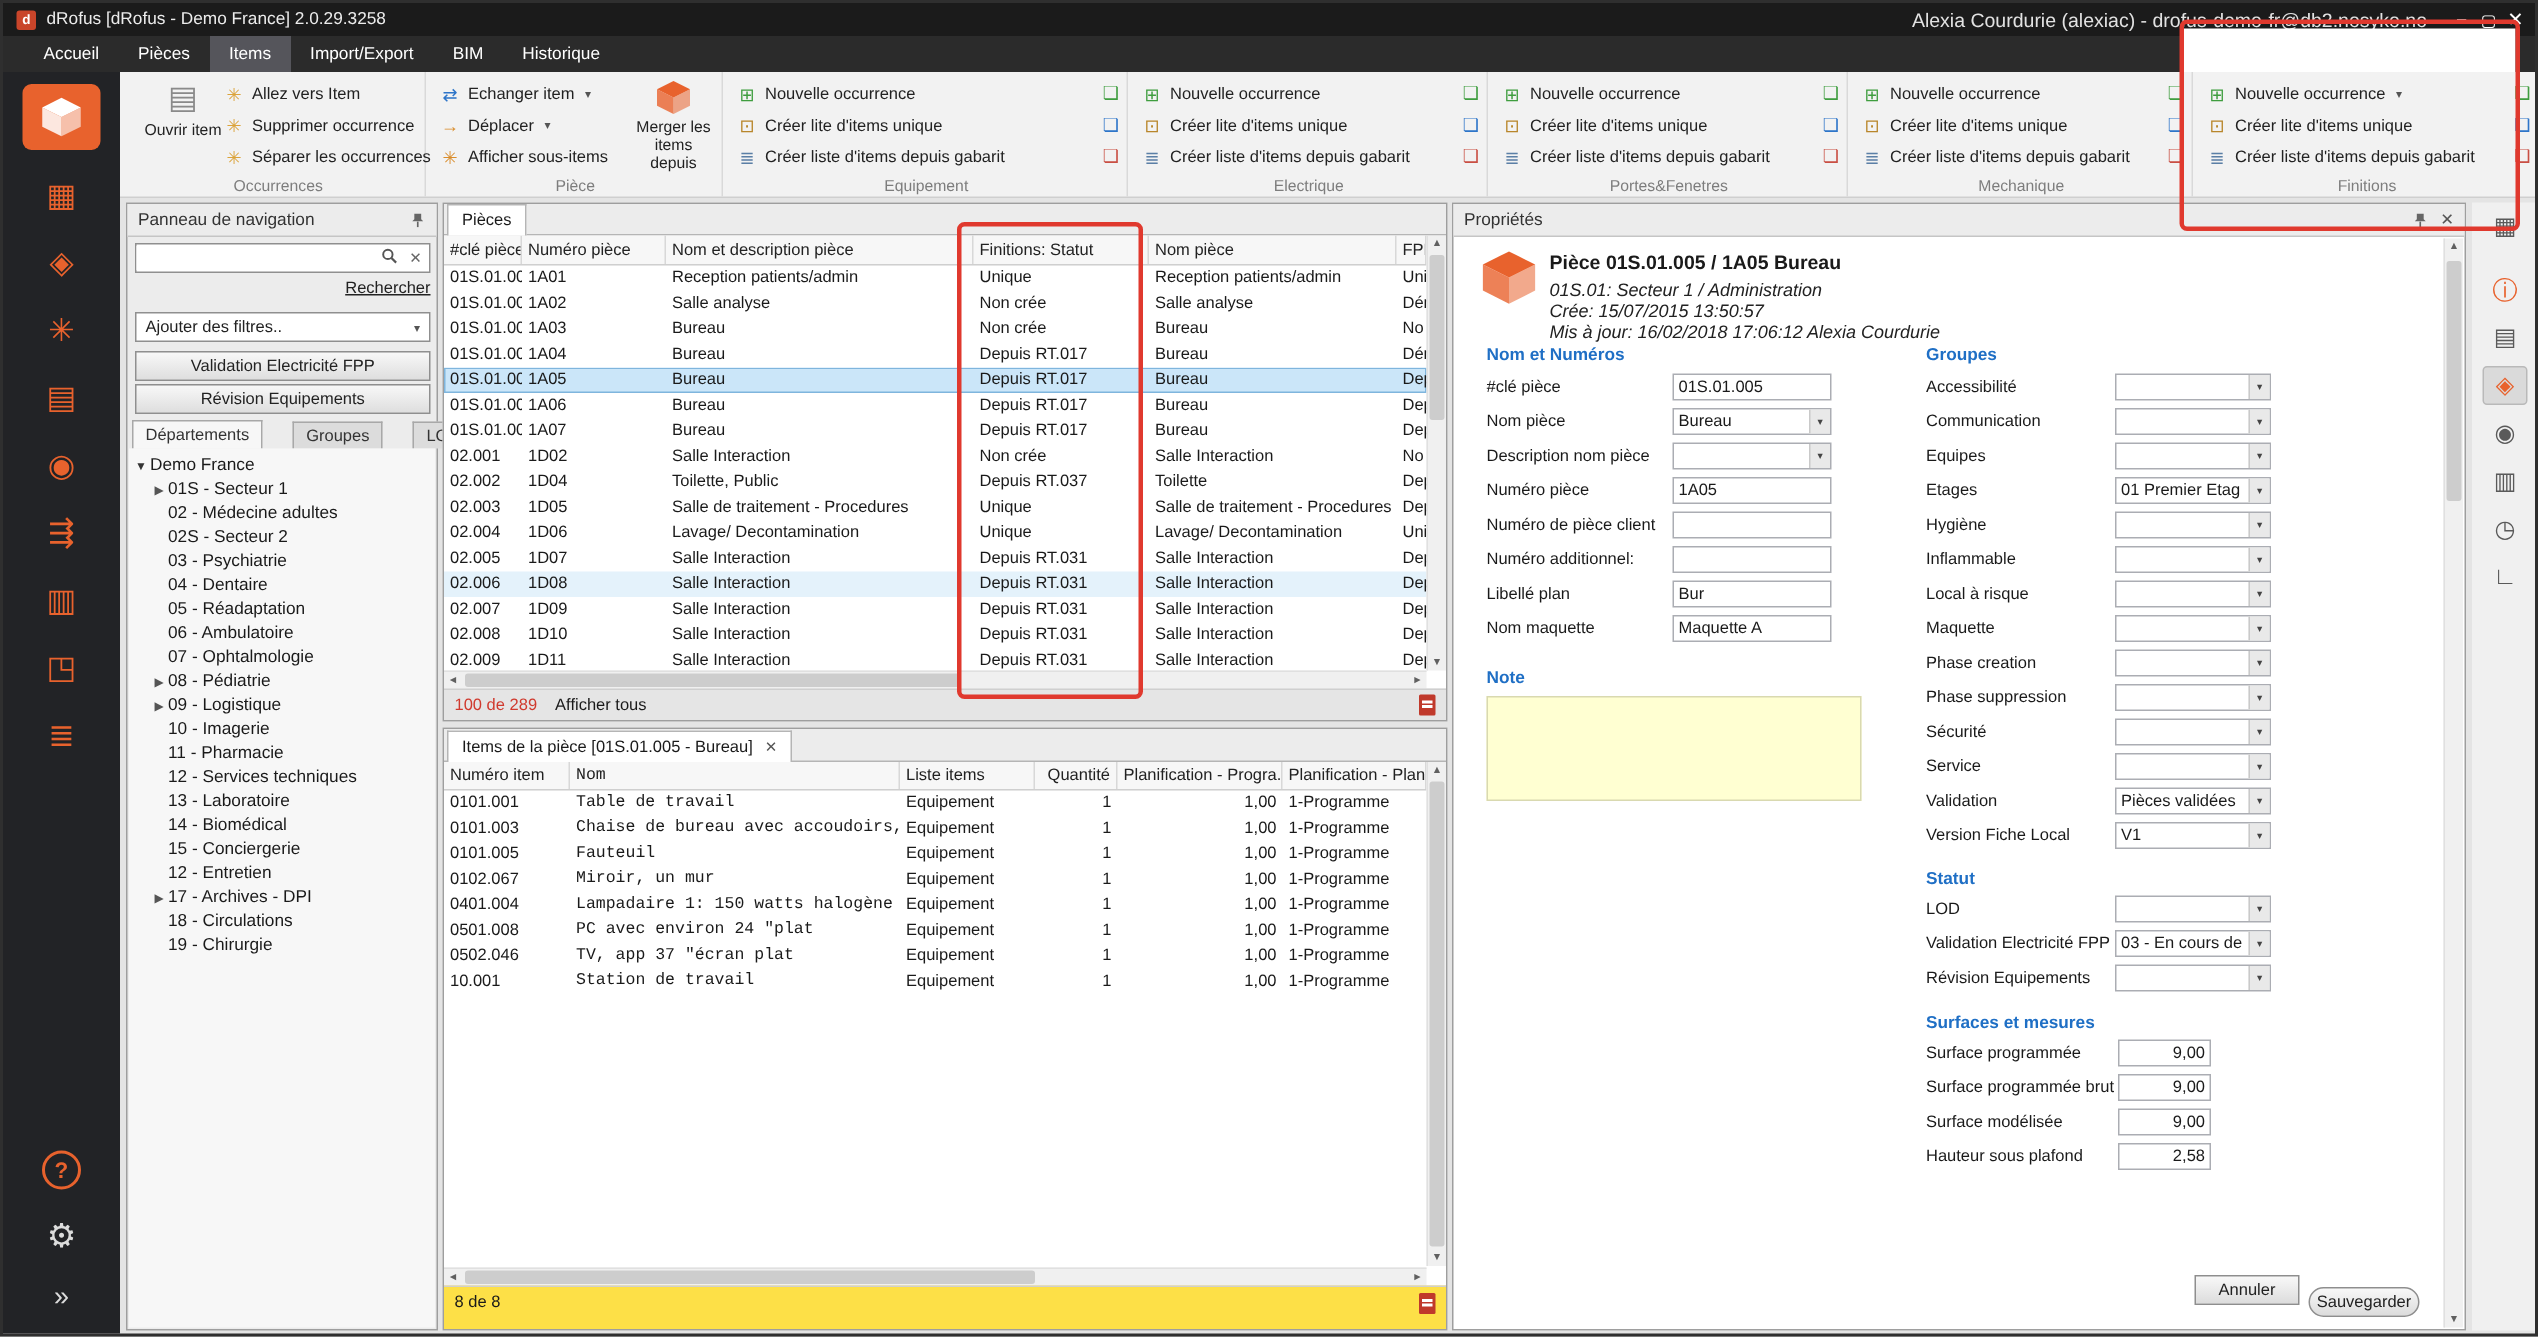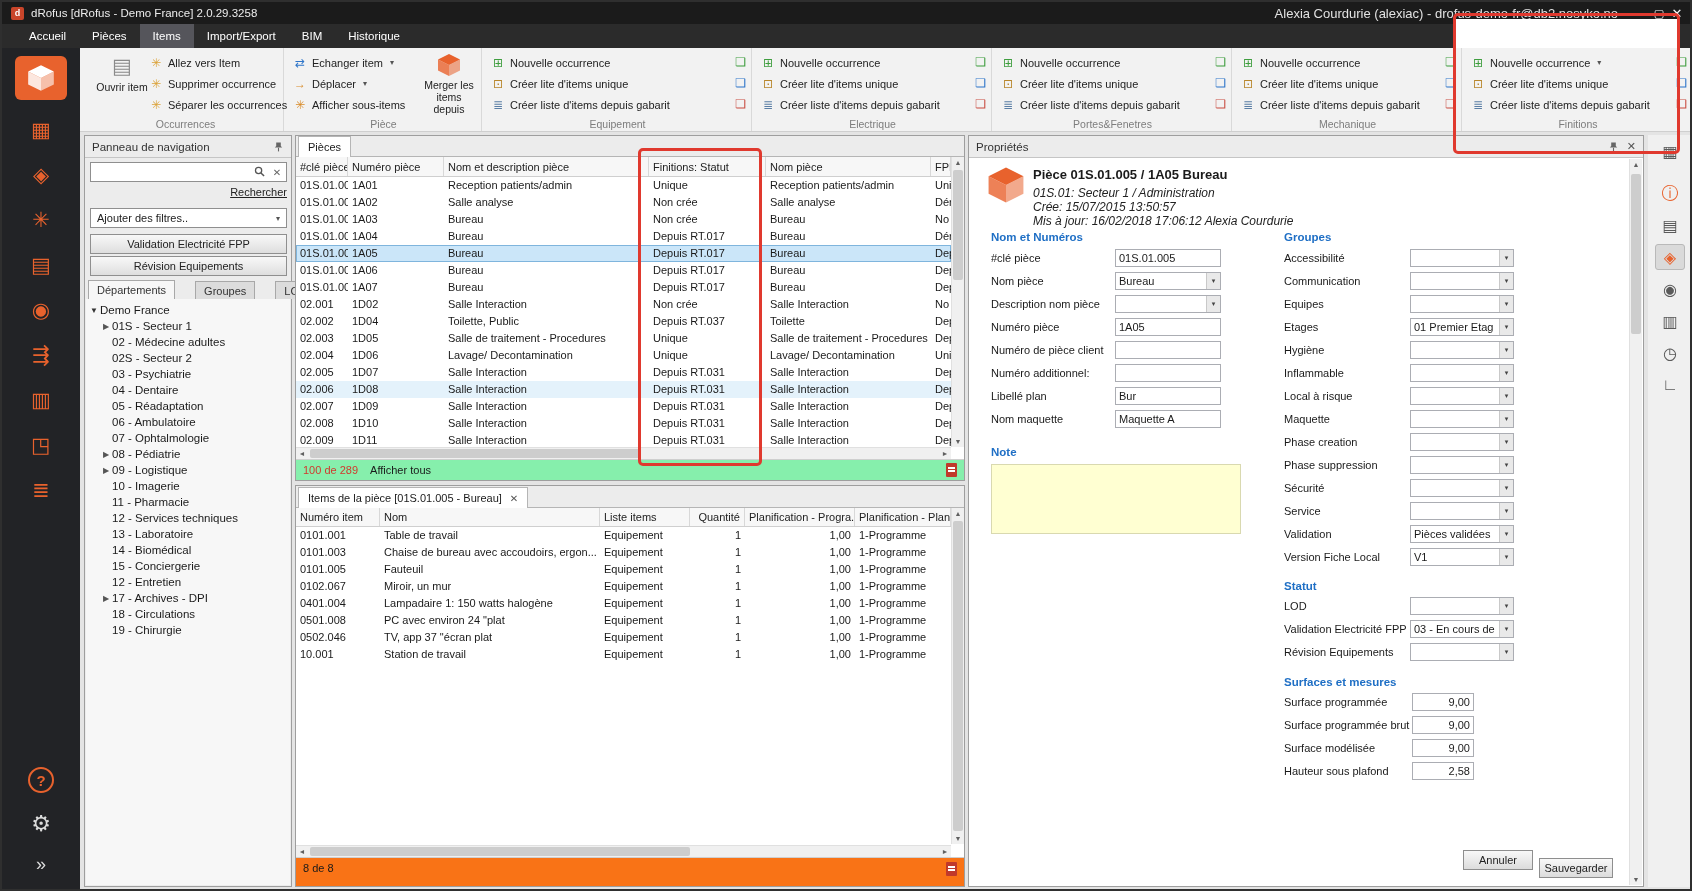--- a/index.html
+++ b/index.html
@@ -91,42 +91,42 @@
 
   
   #piecespanel{left:293px;top:133px;width:670px;height:346px;}
   .grid-head{display:flex;height:20px;border-bottom:1px solid #cfcfcf;background:#f7f7f7;width:655px;}
   .hc{border-right:1px solid #d8d8d8;padding:0 4px;display:flex;align-items:center;font-size:11px;color:#222;overflow:hidden;white-space:nowrap;}
   .c1{width:52px;flex:none;}.c2{width:96px;flex:none;}.c3{width:205px;flex:none;}.c4{width:117px;flex:none;}.c5{width:165px;flex:none;}.c6{flex:1;min-width:0;}
   .prow{display:flex;height:17px;width:655px;}
   .prow.sel{background:#cbe6f9;box-shadow:inset 0 0 0 1px #7fb5dd;}
   .prow.hl{background:#e4f2fb;}
   .cell{padding:0 4px;font-size:11px;line-height:17px;white-space:nowrap;overflow:hidden;}
-  .pstatus{position:absolute;left:0;right:0;bottom:0;height:21px;border-top:1px solid #cfcfcf;background:#86efac;display:flex;align-items:center;padding:0 7px;gap:12px;}
+  .pstatus{position:absolute;left:0;right:0;bottom:0;height:21px;border-top:1px solid #cfcfcf;background:#e5e5e5;display:flex;align-items:center;padding:0 7px;gap:12px;}
   .pcount{color:#d03a2e;}
   .repico{width:11px;height:14px;background:#c0392b;margin-left:auto;position:relative;border-radius:1px;}
   .repico::after{content:"";position:absolute;left:2px;top:4px;width:7px;height:1.5px;background:#fff;box-shadow:0 3px 0 #fff;}
 
   
   .vscroll{position:absolute;width:13px;background:#f0f0f0;display:flex;flex-direction:column;align-items:center;border-left:1px solid #e0e0e0;}
   .sarr{font-size:7px;color:#606060;line-height:11px;height:11px;}
   .strack{flex:1;width:100%;position:relative;}
   .sthumb{position:absolute;left:1px;right:1px;background:#cdcdcd;border-radius:2px;}
   .hscroll{position:absolute;height:12px;background:#f0f0f0;display:flex;align-items:center;border-top:1px solid #e0e0e0;}
   .harr{font-size:7px;color:#606060;width:12px;text-align:center;}
   .htrack{flex:1;height:100%;position:relative;}
   .hthumb{position:absolute;top:1px;bottom:1px;background:#cdcdcd;border-radius:2px;}
 
   
   #itemspanel{left:293px;top:483px;width:670px;height:402px;}
-  .i1{width:84px;flex:none;}.i2{width:220px;flex:none;}.i3{width:90px;flex:none;}.i4{width:55px;flex:none;text-align:right;justify-content:flex-end;}
+  .i1{width:84px;flex:none;}.i2{width:220px;flex:none;font-family:Liberation Mono, monospace;}.i3{width:90px;flex:none;}.i4{width:55px;flex:none;text-align:right;justify-content:flex-end;}
   .i5{width:110px;flex:none;}.i6{flex:1;min-width:0;}
   .irow{display:flex;height:17px;width:655px;}
   .cell.num{text-align:right;}
-  .istatus{position:absolute;left:0;right:0;bottom:0;height:29px;border-top:1px solid #cfcfcf;background:#f97316;display:flex;align-items:flex-start;padding:4px 7px 0;}
+  .istatus{position:absolute;left:0;right:0;bottom:0;height:29px;border-top:1px solid #cfcfcf;background:#fde047;display:flex;align-items:flex-start;padding:4px 7px 0;}
 
   
   #propspanel{left:966px;top:133px;width:676px;height:752px;}
   #propspanel .abs{position:absolute;}
   .pp-logo{left:18px;top:30px;width:38px;height:38px;}
   .pp-title{left:64px;top:31px;font-size:13px;font-weight:bold;}
   .pp-sub{left:64px;font-style:italic;font-size:12px;color:#222;}
   .sechdr{color:#1f6fc5;font-weight:bold;font-size:11.5px;}
   .fcol{left:22px;top:110px;width:230px;}
   .gcol{left:315px;top:110px;width:230px;}
@@ -135,21 +135,21 @@
   .ctl{width:106px;height:18px;border:1px solid #abadb3;background:#fff;font-size:11px;display:flex;align-items:center;flex:none;}
   .cval{flex:1;padding:0 3px;white-space:nowrap;overflow:hidden;}
   .carrow{display:none;width:14px;height:100%;background:#e9e9e9;border-left:1px solid #c9c9c9;align-items:center;justify-content:center;font-size:7px;color:#444;}
   .ctl.select .carrow{display:flex;}
   .gcol .ctl{width:104px;}
   .ctl.numctl{width:62px;margin-right:40px;}
   .ctl.numctl .cval{text-align:right;}
   .notebox{left:22px;top:328px;width:250px;height:70px;background:#ffffd2;border:1px solid #d9d9b0;}
   .btn{position:absolute;height:20px;background:linear-gradient(#f8f8f8,#dcdcdc);border:1px solid #8e8e8e;display:flex;align-items:center;justify-content:center;font-size:11px;color:#222;}
   #btn-cancel{left:494px;top:714px;width:70px;}
-  #btn-save{left:570px;top:722px;width:74px;}
+  #btn-save{left:570px;top:722px;width:74px;border-radius:10px;}
 
   
   #rightstrip{position:absolute;left:1646px;top:133px;width:44px;height:752px;background:#f0f0f0;display:flex;flex-direction:column;align-items:center;}
   .rsic{width:30px;height:26px;display:flex;align-items:center;justify-content:center;font-size:16px;color:#5a5a5a;margin-top:6px;flex:none;}
   .rsic.orange{color:#e8622d;font-size:17px;}
   .rsic.pressed{background:#dadada;border:1px solid #b9b9b9;border-radius:3px;color:#e8622d;}
   .rsic.first{margin-top:3px;}
   .rsic.gap{margin-top:16px;}
 </style>
 </head>

